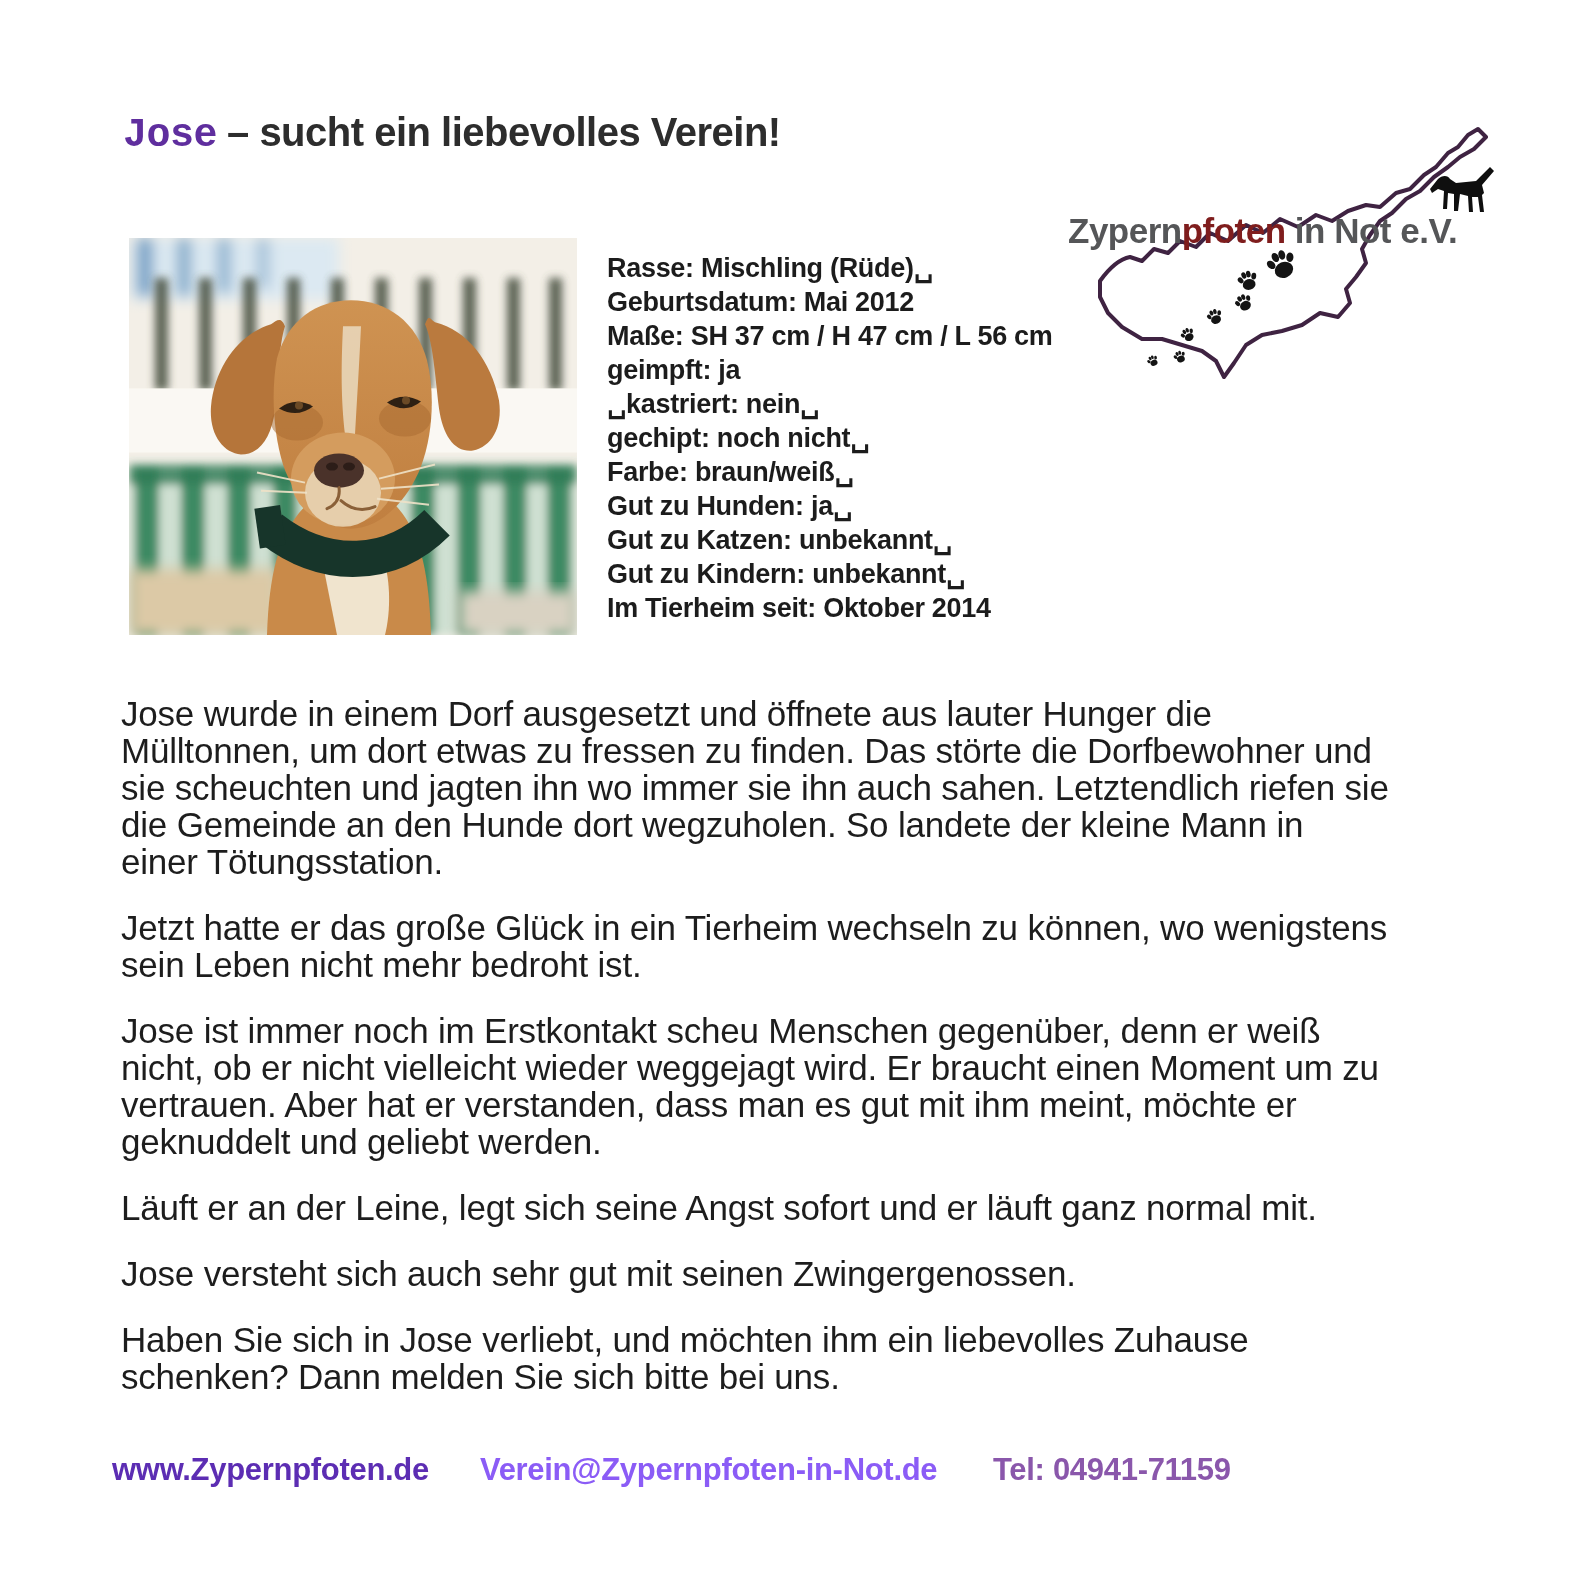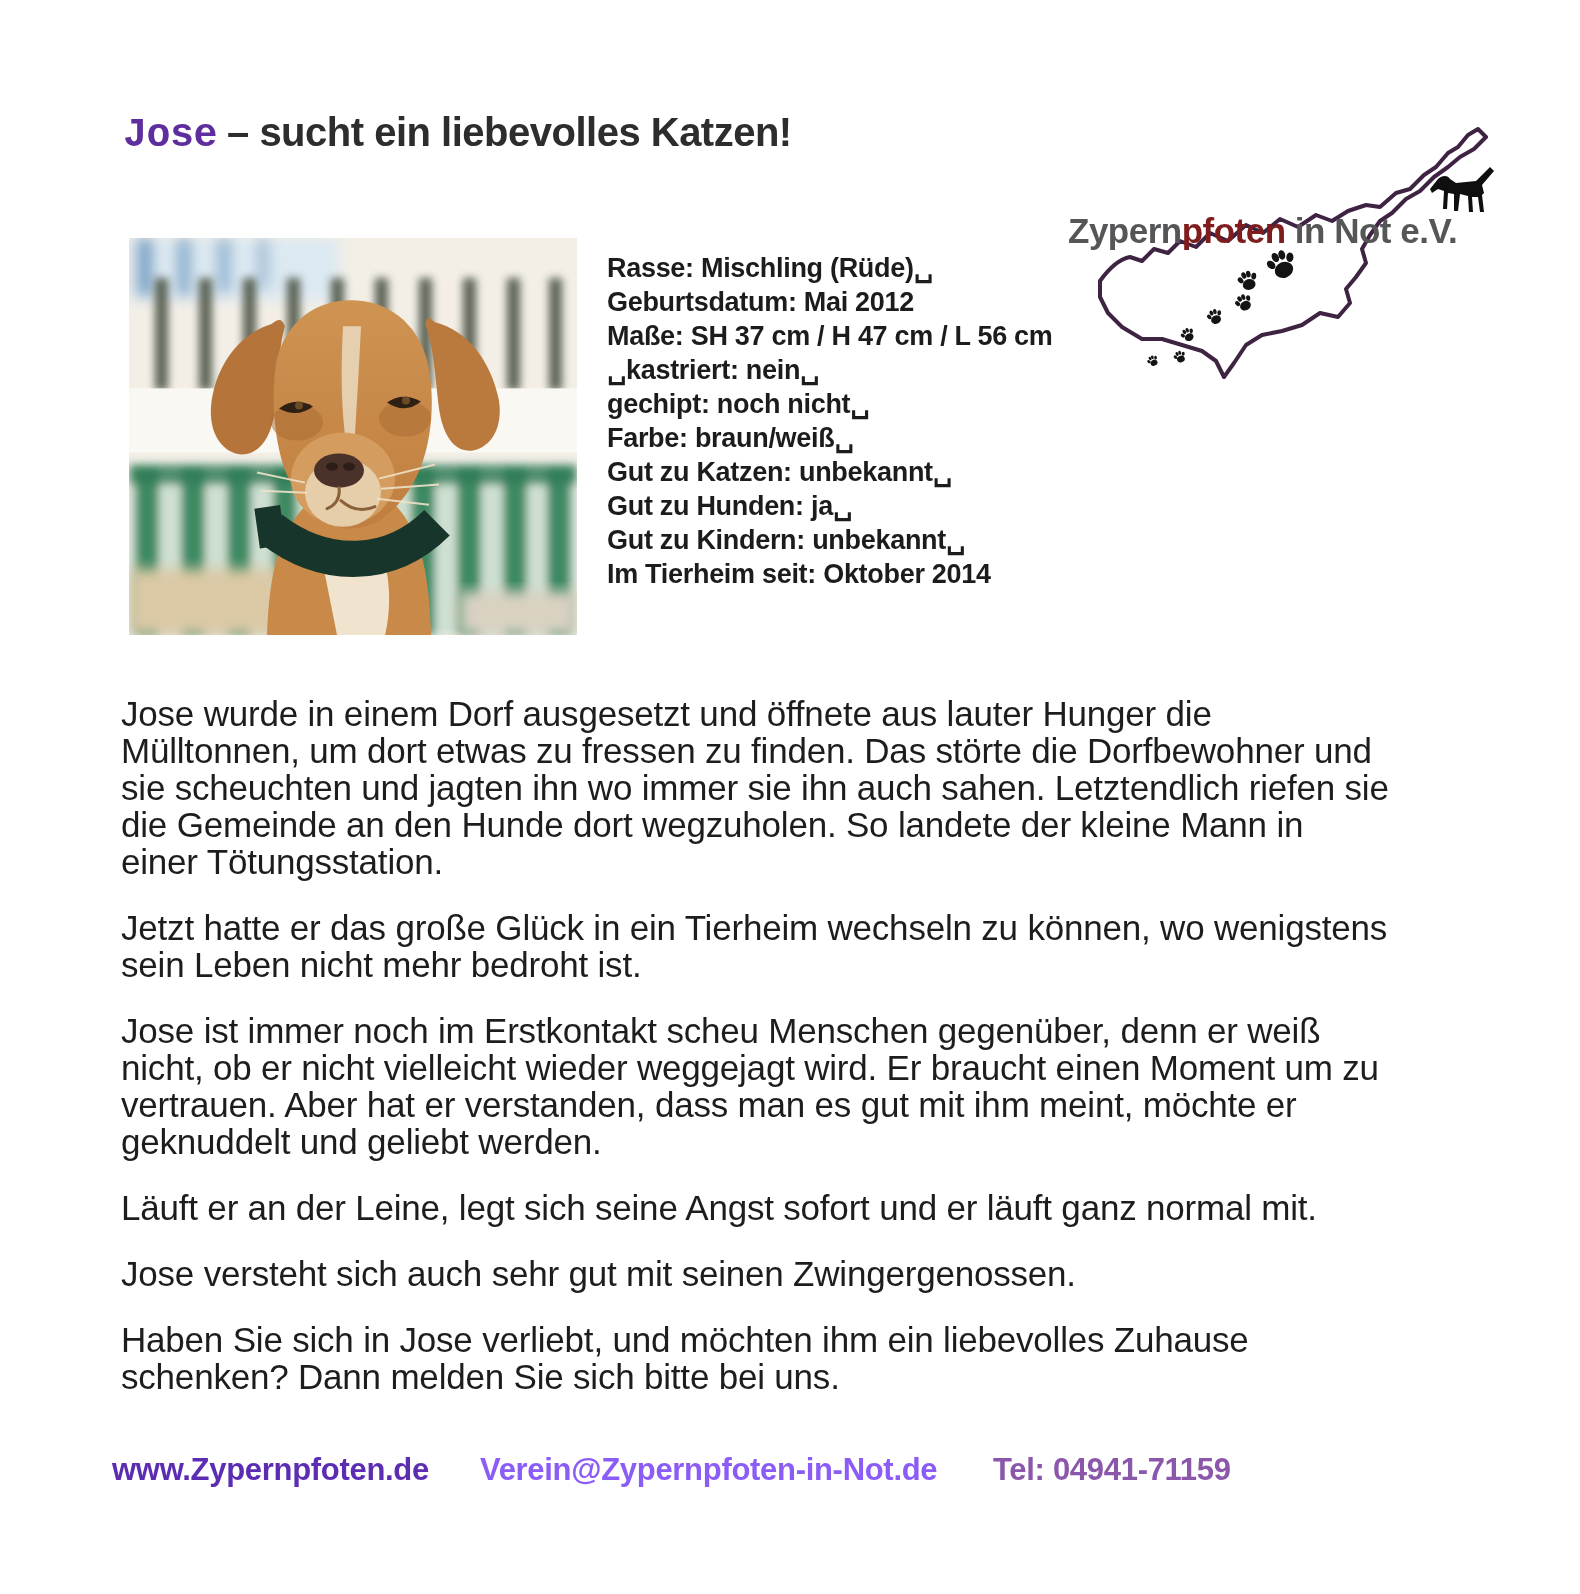--- a/index.html
+++ b/index.html
@@ -33,21 +33,21 @@
   .footer-item { position:absolute; top:1452px; font-size:31px; font-weight:bold; white-space:nowrap; letter-spacing:-0.3px; }
   .footer-website { left:112px;  color:#5c2db3; }
   .footer-email   { left:480px;  color:#8b5cf6; }
   .footer-phone   { left:993px;  color:#8a57ab; }
 </style>
 </head>
 <body>
 
 <div class="page">
 
-  <h1 class="title"><span class="accent">Jose</span><span>– sucht ein liebevolles Katzen!</span></h1>
+  <h1 class="title"><span class="accent">Jose</span><span>– sucht ein liebevolles Verein!</span></h1>
 
   <div class="photo">
     <svg viewBox="0 0 448 396" preserveAspectRatio="none">
       <defs>
         <filter id="b4" x="-20%" y="-20%" width="140%" height="140%">
             <feGaussianBlur stdDeviation="4"></feGaussianBlur>
           </filter>
         <filter id="b7" x="-20%" y="-20%" width="140%" height="140%">
             <feGaussianBlur stdDeviation="7"></feGaussianBlur>
           </filter>
@@ -126,25 +126,26 @@
             <path d="M178,254 L132,252"></path>
         </g>
       </g>
     </svg>
   </div>
 
   <div class="info">
     <div class="info-line">Rasse: Mischling (Rüde)␣</div>
     <div class="info-line">Geburtsdatum: Mai 2012</div>
     <div class="info-line">Maße: SH 37 cm / H 47 cm / L 56 cm</div>
+    <div class="info-line">geimpft: ja</div>
     <div class="info-line">␣kastriert: nein␣</div>
     <div class="info-line">gechipt: noch nicht␣</div>
     <div class="info-line">Farbe: braun/weiß␣</div>
+    <div class="info-line">Gut zu Hunden: ja␣</div>
     <div class="info-line">Gut zu Katzen: unbekannt␣</div>
-    <div class="info-line">Gut zu Hunden: ja␣</div>
     <div class="info-line">Gut zu Kindern: unbekannt␣</div>
     <div class="info-line">Im Tierheim seit: Oktober 2014</div>
   </div>
 
   <div class="logo">
     <svg class="map" viewBox="0 0 440 268">
       <defs>
         <g id="paw" fill="#141414">
           <ellipse cx="0" cy="5" rx="9" ry="7.5"></ellipse>
           <ellipse cx="-9.5" cy="-4" rx="3.4" ry="4.6" transform="rotate(-25 -9.5 -4)"></ellipse>

